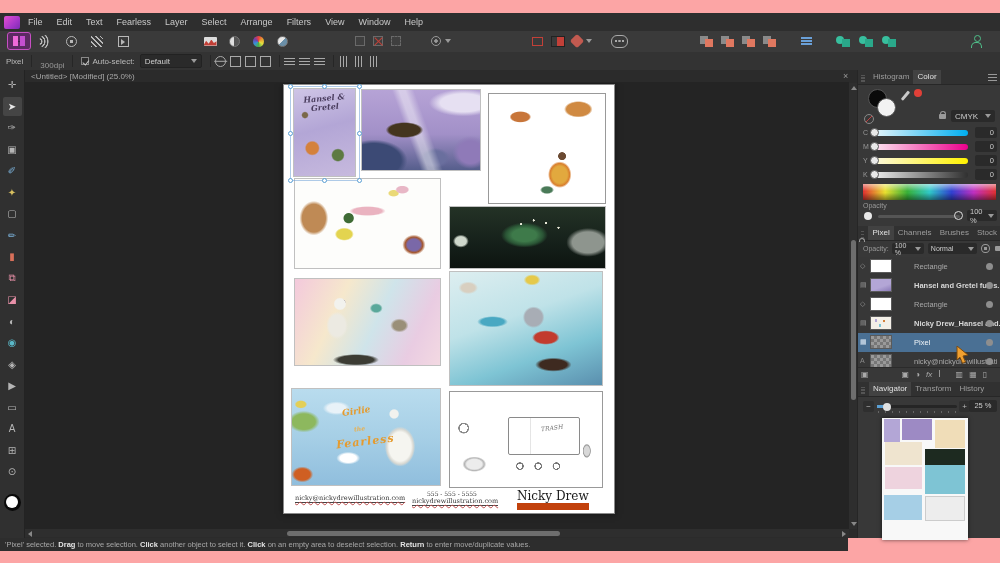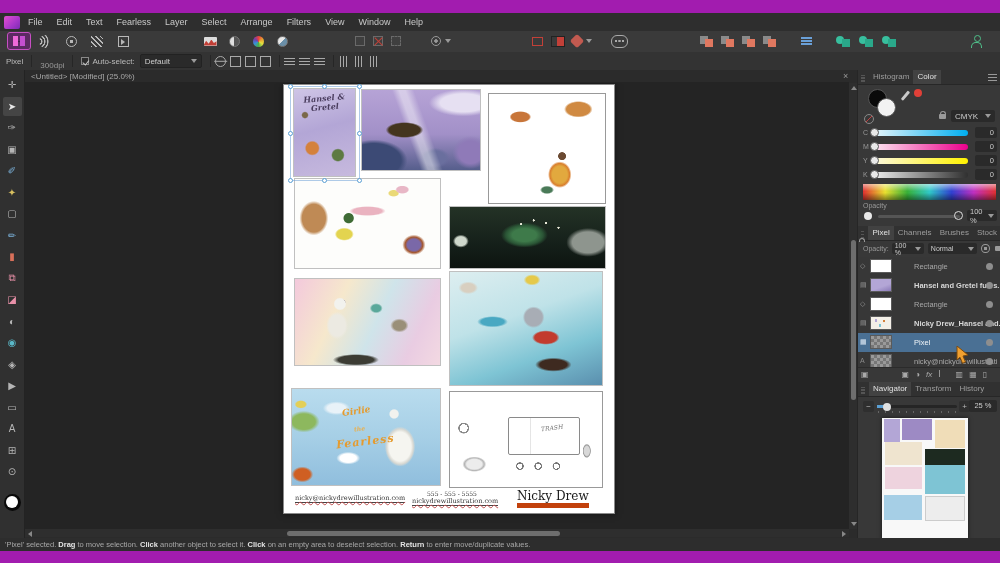--- a/index.html
+++ b/index.html
@@ -1,17 +1,17 @@
 <!DOCTYPE html>
 <html><head>
 <meta charset="utf-8">
 <style>
   html,body{margin:0;padding:0;background:#000;width:1000px;height:563px;overflow:hidden;
     font-family:"Liberation Sans","DejaVu Sans",sans-serif;-webkit-font-smoothing:antialiased;}
-  .screen{position:absolute;inset:0;width:1000px;height:563px;background:#a21caf;}
+  .screen{position:absolute;inset:0;width:1000px;height:563px;background:#fca5a5;}
   
   .menubar{position:absolute;left:0;top:13px;width:1000px;height:18px;background:#2e2e2e;
     display:flex;align-items:center;border-bottom:1px solid #242424;}
   .logo{width:16px;height:13px;margin:0 8px 0 4px;border-radius:2px;
     background:linear-gradient(135deg,#e44fd0 0%,#a637c9 60%,#7b2bb4 100%);}
   .menu-item{font-size:9px;color:#c9c9c9;margin-right:14px;white-space:nowrap;}
   
   .toolbar{position:absolute;left:0;top:31px;width:1000px;height:21px;background:#3a3a3a;
     border-bottom:1px solid #2a2a2a;}
   .tbtn{position:absolute;top:2px;height:16px;border-radius:2px;display:flex;align-items:center;justify-content:center;}
@@ -169,21 +169,21 @@
   .trash-label{position:absolute;left:60%;top:34%;font-size:6px;color:#777;font-family:"DejaVu Serif",serif;font-style:italic;transform:rotate(-6deg);}
   
   .selection{position:absolute;left:6px;top:1px;width:68px;height:93px;border:1px solid rgba(110,160,215,.55);pointer-events:none;}
   .handle{position:absolute;width:5px;height:5px;border-radius:50%;background:#fff;border:1px solid #5a9fd4;box-sizing:border-box;}
   
   .contact{position:absolute;left:0;top:404px;width:100%;height:20px;font-size:6.5px;color:#333;font-family:"DejaVu Serif",serif;}
   .c-email{position:absolute;left:11px;top:5px;border-bottom:1px solid #444;}
   .c-email i,.c-web i{font-style:normal;text-decoration:underline wavy #c05050 1px;}
   .c-phone{position:absolute;left:143px;top:1px;font-size:6px;}
   .c-web{position:absolute;left:128px;top:8px;border-bottom:1px solid #444;}
-  .c-name{position:absolute;left:233px;top:0;font-size:12px;color:#1a1a1a;border-bottom:5px solid #c2410c;}
+  .c-name{position:absolute;left:233px;top:0;font-size:12px;color:#1a1a1a;border-bottom:7px solid #c2410c;}
   
   .vscroll{position:absolute;left:849px;top:13px;width:8px;height:446px;background:#2e2e2e;}
   .vthumb{position:absolute;left:1.5px;top:157px;width:5px;height:160px;border-radius:3px;background:#6e6e6e;}
   .hscroll{position:absolute;left:25px;top:459px;width:824px;height:8px;background:#2e2e2e;}
   .hthumb{position:absolute;left:262px;top:1.5px;width:273px;height:5px;border-radius:3px;background:#6e6e6e;}
   .scroll-arrow{position:absolute;width:0;height:0;}
   
   .rpanels{position:absolute;left:857px;top:0;width:143px;height:468px;background:#383838;border-left:1px solid #262626;font-size:8px;color:#c0c0c0;}
   .ptabs{position:absolute;left:0;width:143px;height:14px;background:#313131;display:flex;align-items:center;border-bottom:1px solid #272727;}
   .grip{width:4px;height:9px;margin:0 4px 0 3px;background:repeating-linear-gradient(0deg,#555 0 1.5px,transparent 1.5px 3px);}
@@ -246,21 +246,21 @@
   .ztrack{position:absolute;left:19px;top:5px;width:80px;height:3px;background:#252525;border-radius:2px;}
   .zfill{position:absolute;left:0;top:0;width:9px;height:3px;background:#5a9fd4;}
   .zknob{position:absolute;left:6px;top:-2.5px;width:8px;height:8px;border-radius:50%;background:#e0e0e0;}
   .zticks{position:absolute;left:20px;top:11px;width:80px;height:2px;background:repeating-linear-gradient(90deg,#666 0 1px,transparent 1px 7px);}
   .zval{position:absolute;right:4px;top:0;width:28px;height:12px;background:#2a2a2a;border-radius:2px;text-align:center;line-height:12px;color:#ccc;font-size:7.5px;}
   .nav-thumb{position:absolute;left:24px;top:340px;width:86px;height:122px;background:#f8f8f8;box-shadow:0 0 4px rgba(0,0,0,.6);}
   .mini{position:absolute;}
   
   .cursor{position:absolute;left:98px;top:276px;width:16px;height:20px;z-index:40;}
   
-  .statusbar{position:absolute;left:0;top:538px;width:1000px;height:13px;background:#2d2d2d;font-size:7.5px;color:#a8a8a8;
+  .statusbar{position:absolute;left:0;top:538px;width:848px;height:13px;background:#2d2d2d;font-size:7.5px;color:#a8a8a8;
     line-height:13px;padding-left:5px;box-sizing:border-box;white-space:nowrap;}
   .statusbar b{color:#e4e4e4;}
 </style>
 </head>
 <body>
 
 <div class="screen">
 
   <div class="menubar">
     <div class="logo"></div>

